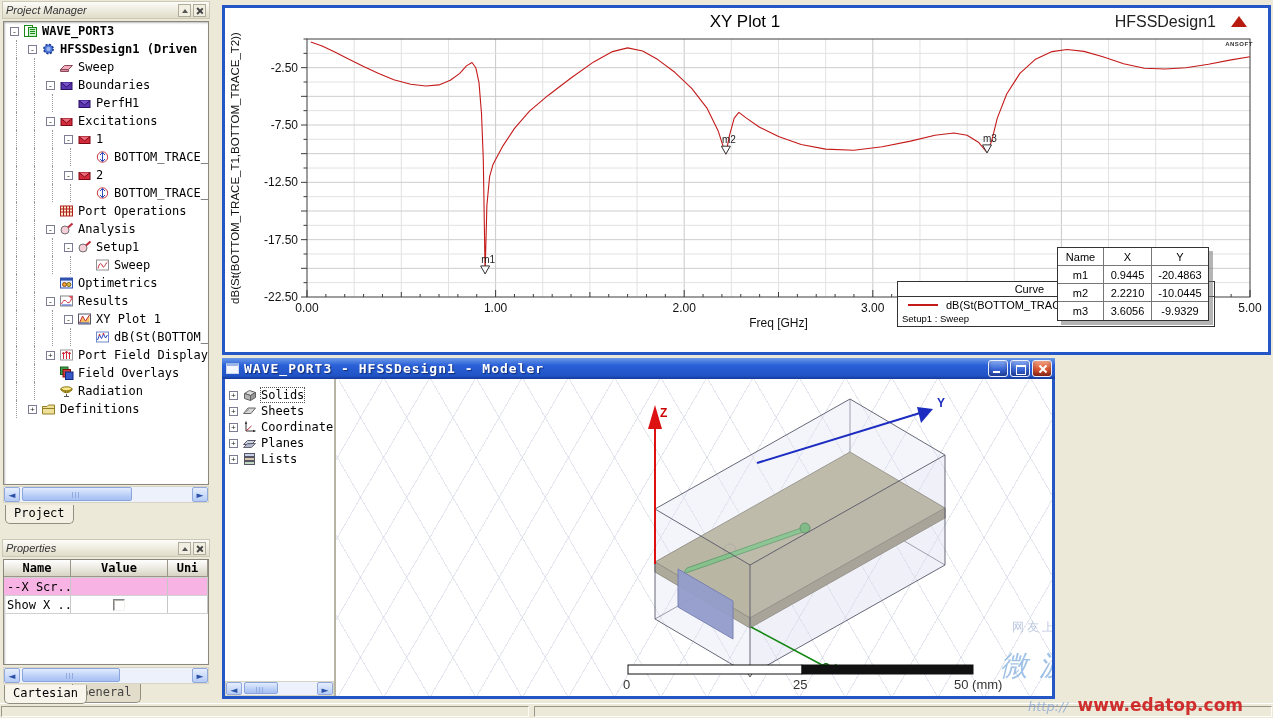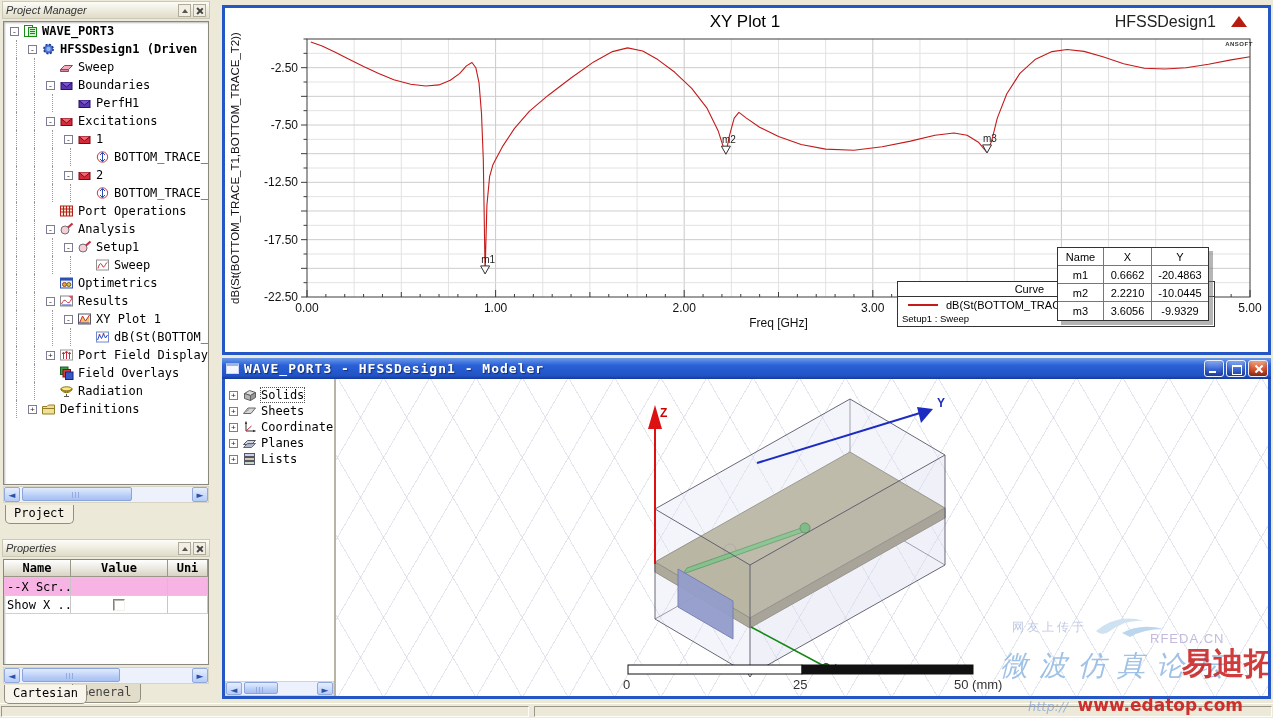--- a/index.html
+++ b/index.html
@@ -630,38 +630,38 @@
         <div class="legend-sub">Setup1 : Sweep</div>
       </div>
       <div class="marker-table" id="marker-table">
           <div class="mt-row">
             <span class="mt-cell mt-c0">Name</span>
             <span class="mt-cell mt-c1">X</span>
             <span class="mt-cell mt-c2">Y</span>
           </div>
           <div class="mt-row">
             <span class="mt-cell mt-c0">m1</span>
-            <span class="mt-cell mt-c1">0.6662</span>
+            <span class="mt-cell mt-c1">0.9445</span>
             <span class="mt-cell mt-c2">-20.4863</span>
           </div>
           <div class="mt-row">
             <span class="mt-cell mt-c0">m2</span>
             <span class="mt-cell mt-c1">2.2210</span>
             <span class="mt-cell mt-c2">-10.0445</span>
           </div>
           <div class="mt-row">
             <span class="mt-cell mt-c0">m3</span>
             <span class="mt-cell mt-c1">3.6056</span>
             <span class="mt-cell mt-c2">-9.9329</span>
           </div>
         </div>
     </div>
   </div>
 
-  <div class="win" id="modeler-win" style="left:222px;top:358px;width:1049px;height:341px;">
+  <div class="win" id="modeler-win" style="left:222px;top:358px;width:833px;height:341px;">
     <div class="titlebar">
       <span class="tb-icon"></span>
       <span class="tb-title">WAVE_PORT3 - HFSSDesign1 - Modeler</span>
       <span class="tb-btns">
         <span class="tb-btn min"></span>
         <span class="tb-btn max"></span>
         <span class="tb-btn close"></span>
       </span>
     </div>
     <div class="win-content">

